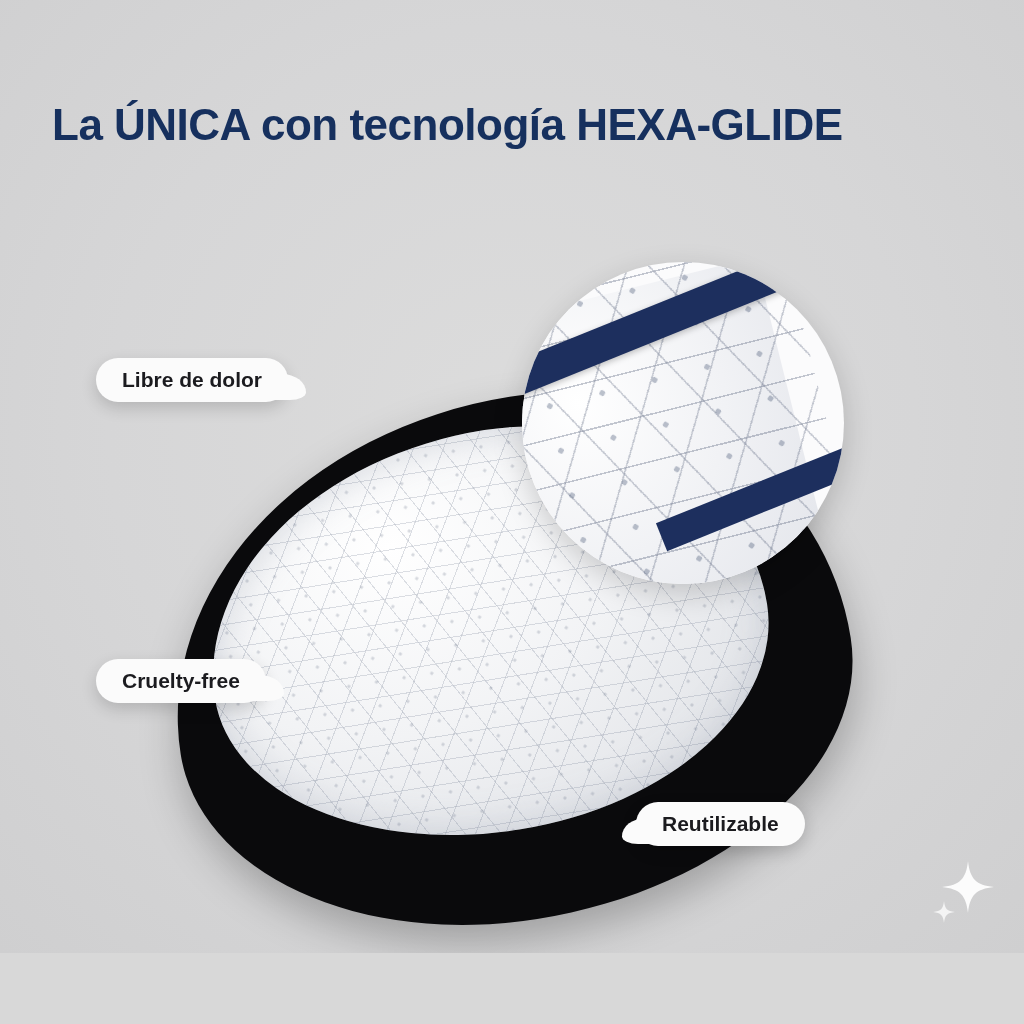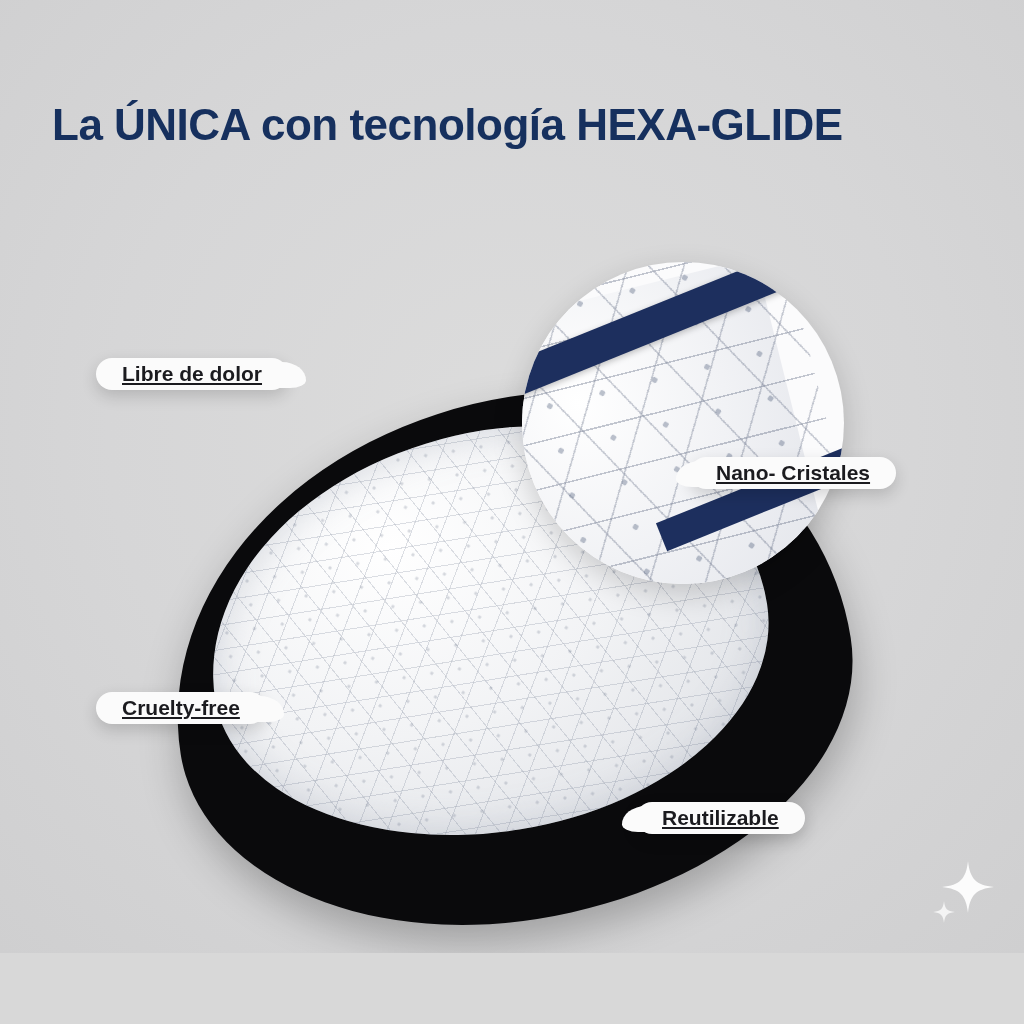--- a/index.html
+++ b/index.html
@@ -137,41 +137,40 @@
     height: 30px;
     background: #1d2f5e;
     transform: rotate(-22deg);
   }
 
   
   .pill {
     position: absolute;
     background: #fbfbfb;
     border-radius: 26px;
-    padding: 4px 26px;
+    padding: 10px 26px;
     font-size: 21px;
     font-weight: bold;
     color: #1b1b1f;
     white-space: nowrap;
     box-shadow: 0 6px 16px rgba(0,0,0,0.16);
-    text-decoration: underline;
   }
   .pill::after {
     content: "";
     position: absolute;
     width: 40px;
     height: 26px;
     background: #fbfbfb;
     bottom: -6px;
   }
   .pill-libre { left: 96px; top: 358px; }
   .pill-libre::after { right: -18px; bottom: 2px; border-radius: 0 60% 40% 0 / 0 70% 30% 0; }
   .pill-nano  { left: 690px; top: 457px; }
   .pill-nano::after { left: -14px; bottom: 2px; border-radius: 60% 0 0 40% / 70% 0 0 30%; }
-  .pill-cruelty { left: 96px; top: 659px; margin-top: 33px; }
+  .pill-cruelty { left: 96px; top: 659px; }
   .pill-cruelty::after { right: -18px; bottom: 2px; border-radius: 0 60% 40% 0 / 0 70% 30% 0; }
   .pill-reuti { left: 636px; top: 779px; margin-top: 23px; }
   .pill-reuti::after { left: -14px; bottom: 2px; border-radius: 60% 0 0 40% / 70% 0 0 30%; }
 
   
   .sparkle {
     position: absolute;
     right: 24px;
     bottom: 28px;
     width: 72px;
@@ -197,21 +196,20 @@
     <div class="zoom-fabric">
       <div class="zoom-hex"></div>
       <div class="zoom-hex-dots"></div>
     </div>
     <div class="zoom-band"></div>
     <div class="zoom-band-low"></div>
   </div>
 
   <div class="pill pill-libre">Libre de dolor</div>
 
-  <div class="pill pill-nano">Nano- Cristales</div>
 
   <div class="pill pill-cruelty">Cruelty-free</div>
 
   <div class="pill pill-reuti">Reutilizable</div>
 
   <svg class="sparkle" viewBox="0 0 72 72">
     <path d="M40 8 C42 26 48 32 66 34 C48 36 42 42 40 60 C38 42 32 36 14 34 C32 32 38 26 40 8 Z" fill="#ffffff" opacity="0.92"></path>
     <path d="M16 48 C17 56 19 58 27 59 C19 60 17 62 16 70 C15 62 13 60 5 59 C13 58 15 56 16 48 Z" fill="#ffffff" opacity="0.75"></path>
   </svg>
 

